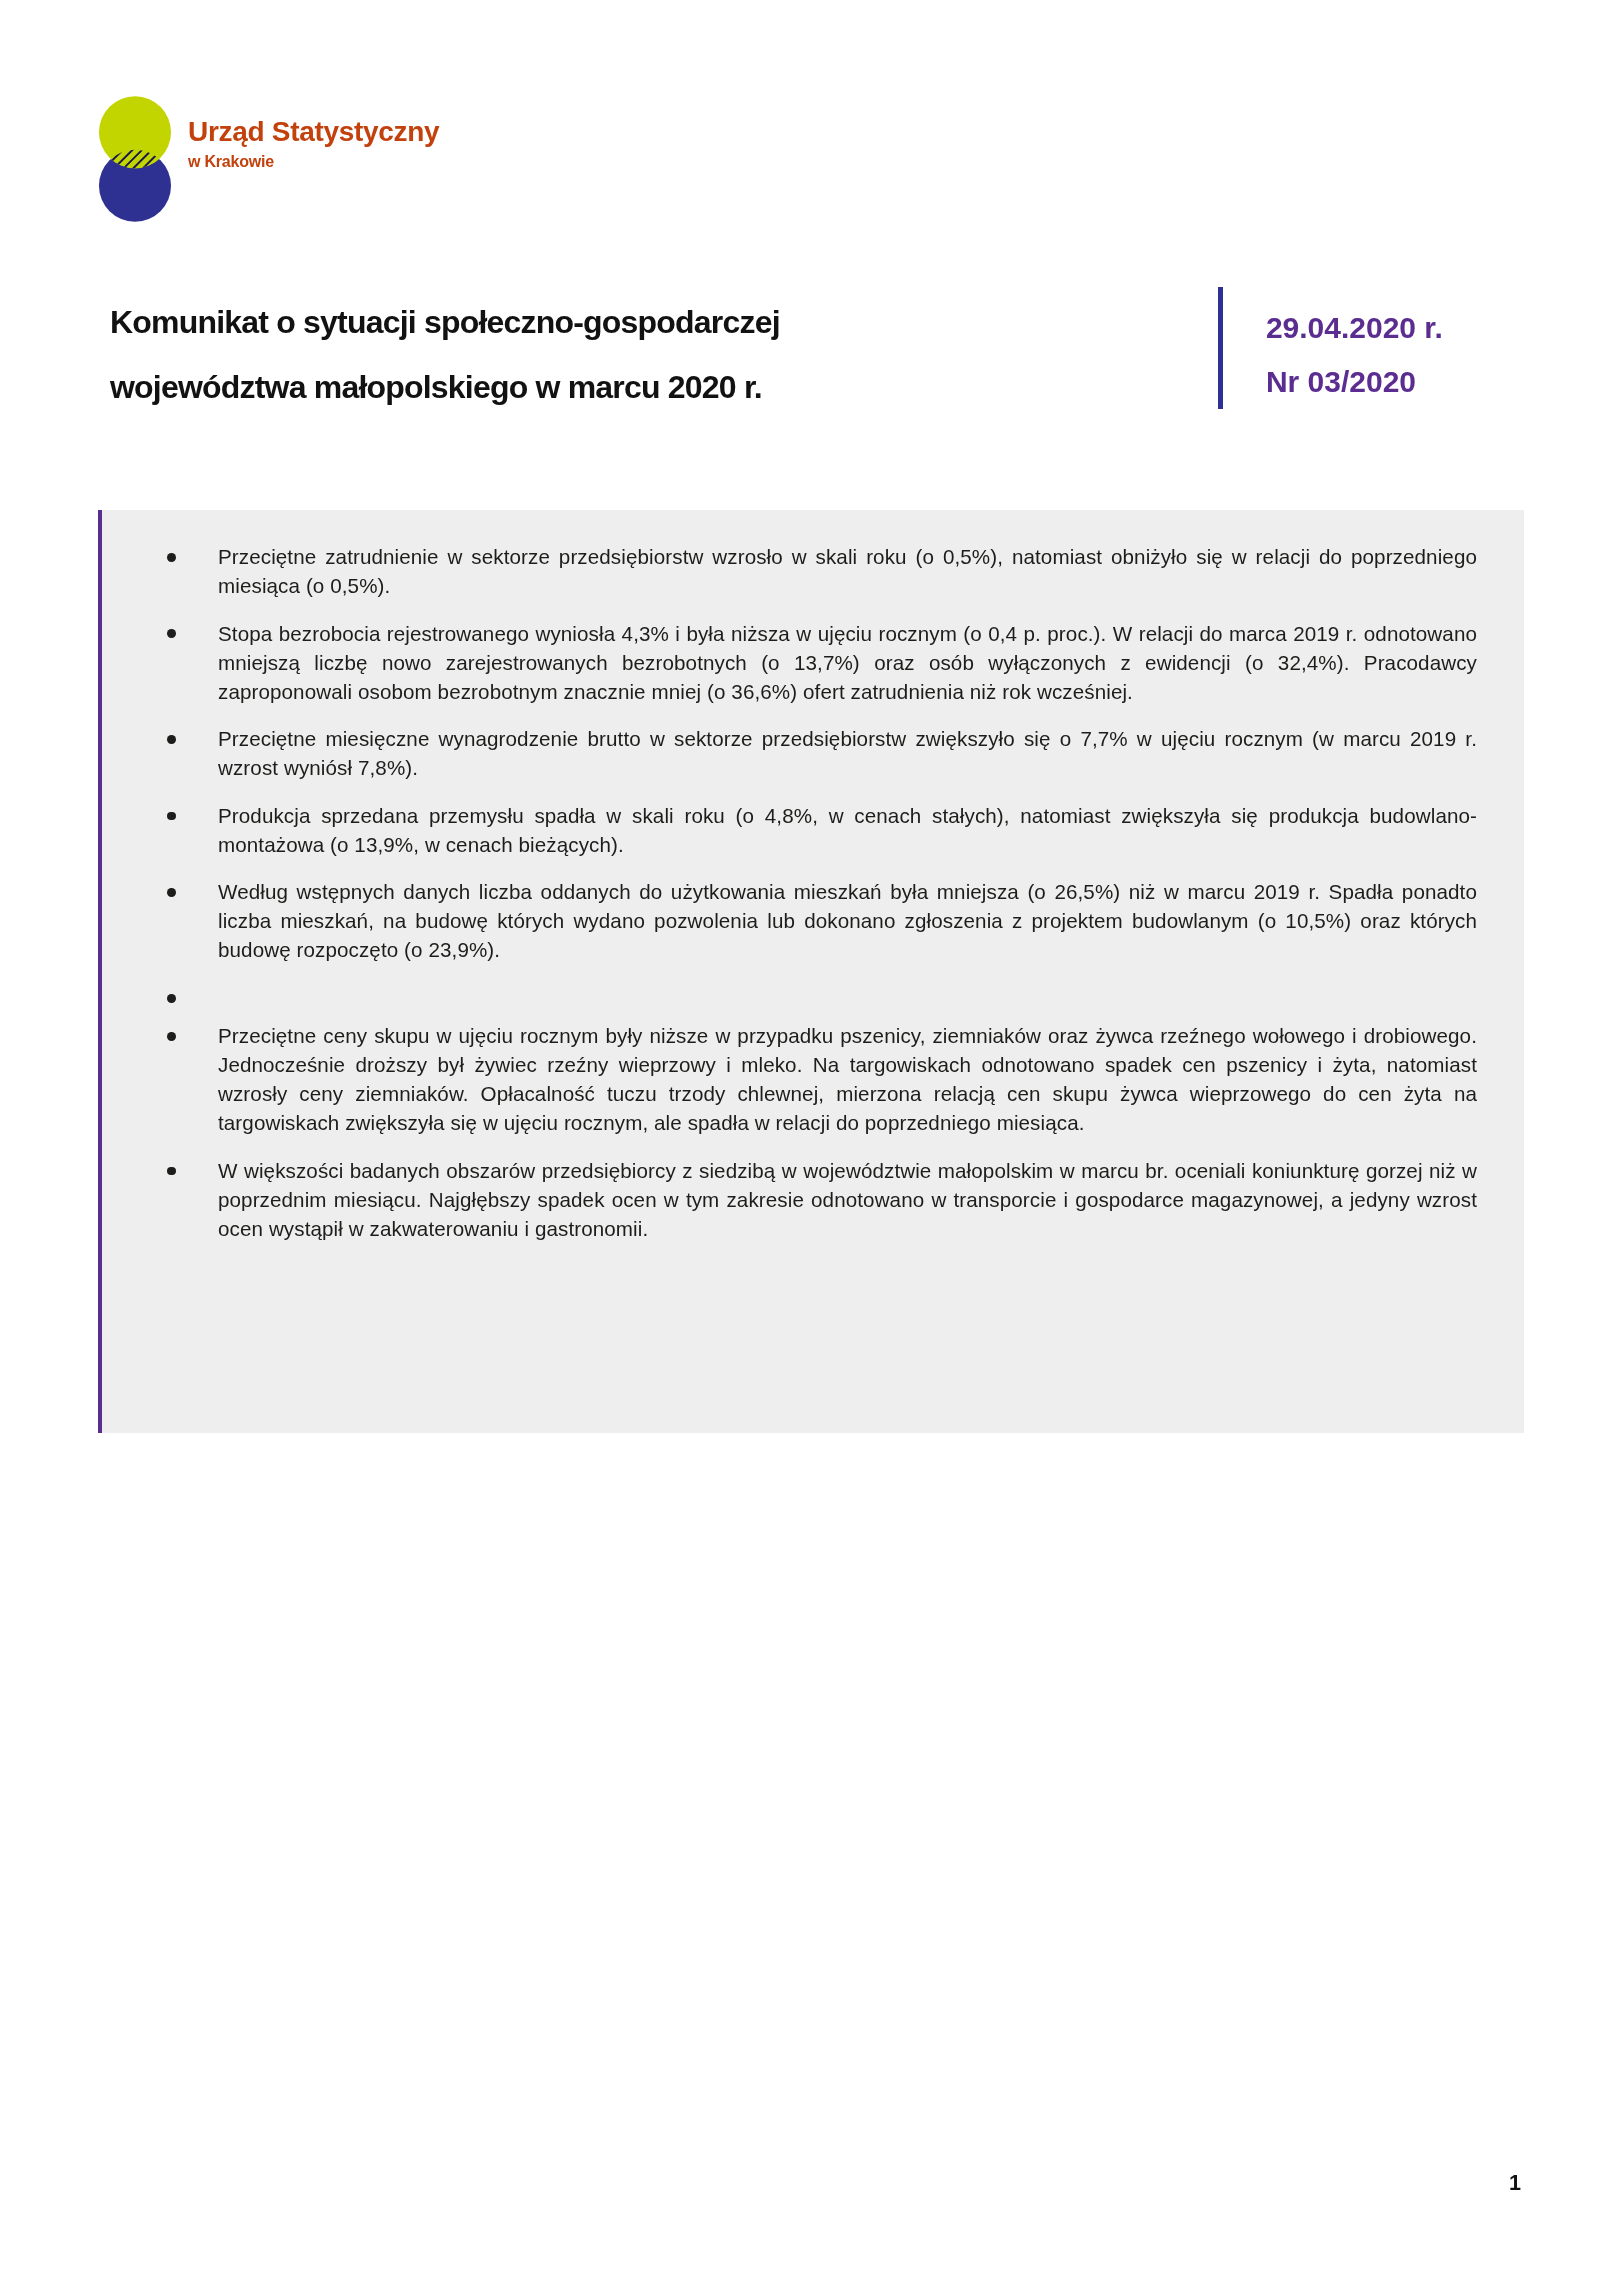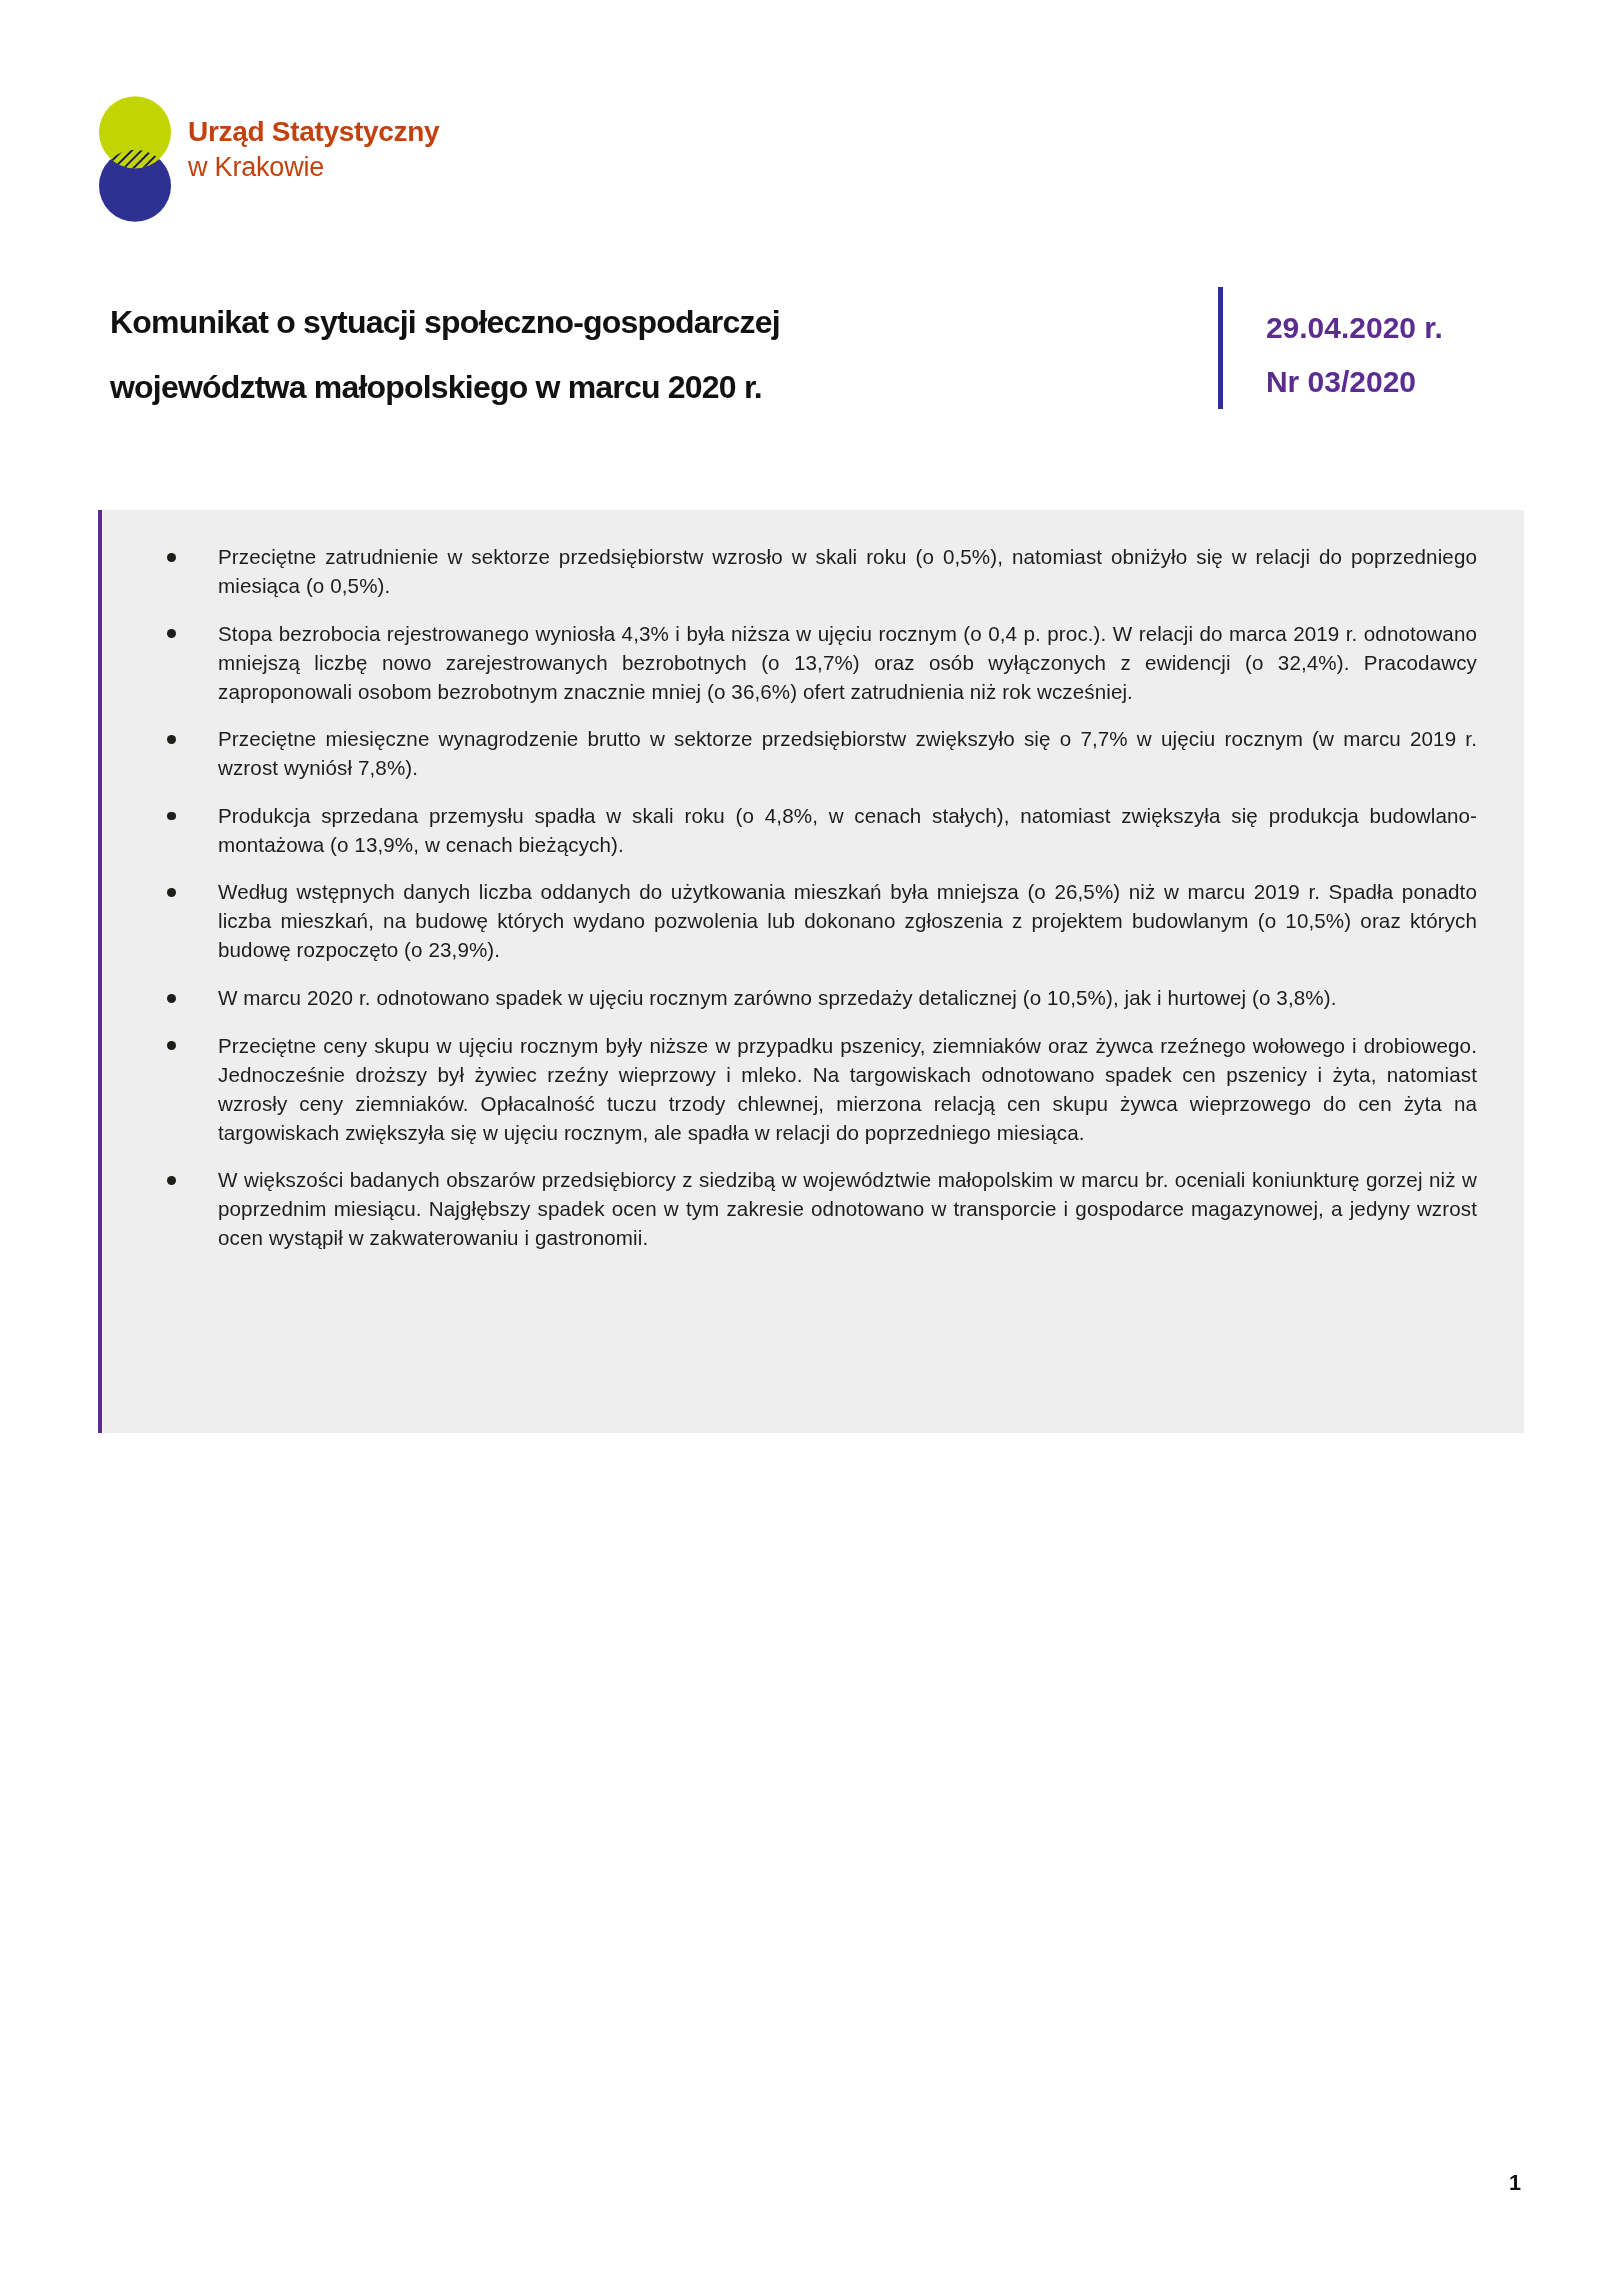--- a/index.html
+++ b/index.html
@@ -20,21 +20,21 @@
     top: 96px;
   }
   .logo-text {
     position: absolute;
     left: 188px;
     top: 118px;
     color: #c2410c;
     line-height: 1.0;
   }
   .logo-text .l1 { font-size: 28px; font-weight: 700; letter-spacing: -0.3px; }
-  .logo-text .l2 { font-size: 27px; font-weight: 400; margin-top: 7.8px; letter-spacing: -0.2px; }
+  .logo-text .l2 { font-size: 16px; font-weight: 700; margin-top: 7.8px; letter-spacing: -0.2px; }
 
   .badge {
     position: absolute;
     top: 106px;
     right: 0;
     width: 402px;
     height: 78px;
     background: #522a8c;
     border-radius: 39px 0 0 39px;
     display: flex;
@@ -191,21 +191,20 @@
       <li>
         <span class="bullet-dot"></span>
         <span class="bullet-text">Produkcja sprzedana przemysłu spadła w skali roku (o 4,8%, w cenach stałych), natomiast zwiększyła się produkcja budowlano-montażowa (o 13,9%, w cenach bieżących).</span>
       </li>
       <li>
         <span class="bullet-dot"></span>
         <span class="bullet-text">Według wstępnych danych liczba oddanych do użytkowania mieszkań była mniejsza (o 26,5%) niż w marcu 2019 r. Spadła ponadto liczba mieszkań, na budowę których wydano pozwolenia lub dokonano zgłoszenia z projektem budowlanym (o 10,5%) oraz których budowę rozpoczęto (o 23,9%).</span>
       </li>
       <li>
         <span class="bullet-dot"></span>
-        <span class="bullet-text">W marcu 2020 r. odnotowano spadek w ujęciu rocznym zarówno sprzedaży detalicznej (o 10,5%), jak i hurtowej (o 3,8%).</span>
       </li>
       <li>
         <span class="bullet-dot"></span>
         <span class="bullet-text">Przeciętne ceny skupu w ujęciu rocznym były niższe w przypadku pszenicy, ziemniaków oraz żywca rzeźnego wołowego i drobiowego. Jednocześnie droższy był żywiec rzeźny wieprzowy i mleko. Na targowiskach odnotowano spadek cen pszenicy i żyta, natomiast wzrosły ceny ziemniaków. Opłacalność tuczu trzody chlewnej, mierzona relacją cen skupu żywca wieprzowego do cen żyta na targowiskach zwiększyła się w ujęciu rocznym, ale spadła w relacji do poprzedniego miesiąca.</span>
       </li>
       <li>
         <span class="bullet-dot"></span>
         <span class="bullet-text">W większości badanych obszarów przedsiębiorcy z siedzibą w województwie małopolskim w marcu br. oceniali koniunkturę gorzej niż w poprzednim miesiącu. Najgłębszy spadek ocen w tym zakresie odnotowano w transporcie i gospodarce magazynowej, a jedyny wzrost ocen wystąpił w zakwaterowaniu i gastronomii.</span>
       </li>
     </ul>

